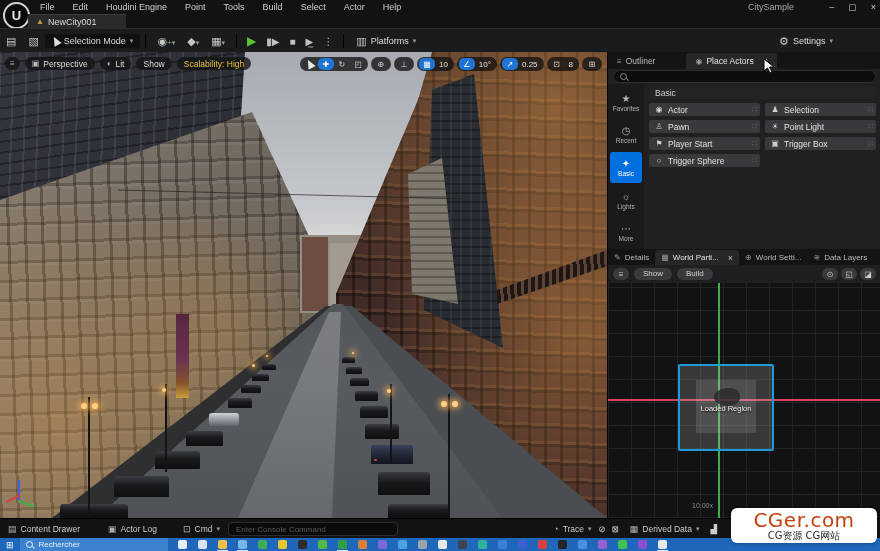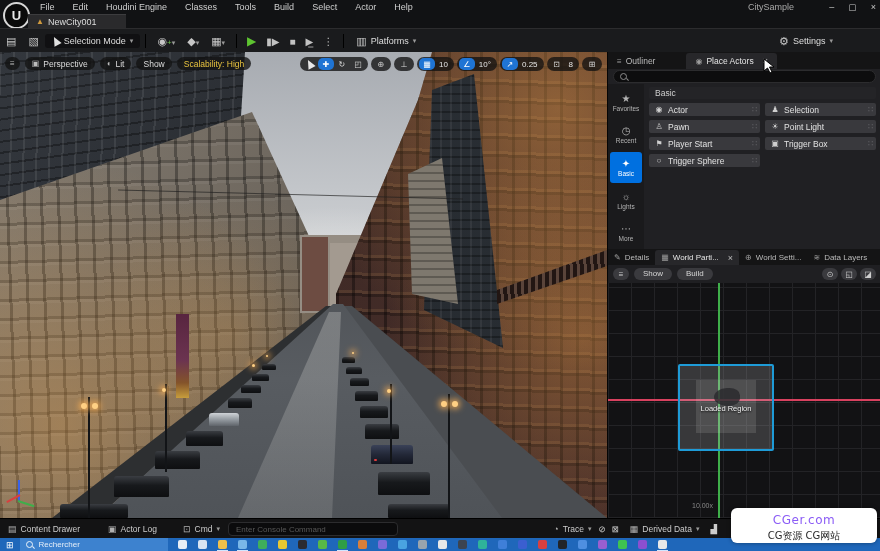--- a/index.html
+++ b/index.html
@@ -179,37 +179,37 @@
   .tk-search input{background:transparent;border:0;outline:0;color:#f0f6fc;font-size:8px;width:100%;
                    font-family:"Liberation Sans",sans-serif;}
   .tk-search input::placeholder{color:#e4eef8;}
   .tk-apps{display:flex;align-items:center;gap:11px;margin-left:10px;}
   .tk-app{width:9px;height:9px;border-radius:2px;position:relative;}
   .tk-app.active::after{content:"";position:absolute;left:-1px;right:-1px;bottom:-2px;height:1.5px;background:#cfe6ff;}
   
   .watermark{position:absolute;left:731px;top:508px;width:146px;height:35px;background:#fff;
              border-radius:6px;display:flex;flex-direction:column;align-items:center;justify-content:center;
              z-index:50;box-shadow:0 0 4px rgba(0,0,0,.4);}
-  .wm1{font-size:12px;color:#8b5cf6;letter-spacing:.5px;line-height:20px;font-family:"DejaVu Sans",sans-serif;text-align:right;}
+  .wm1{font-size:20px;color:#c2410c;letter-spacing:.5px;line-height:20px;font-family:"DejaVu Sans",sans-serif;text-align:right;}
   .wm2{font-size:10px;color:#2a2a2a;line-height:12px;font-family:"DejaVu Sans",sans-serif;}
   
   .cursor{position:absolute;left:763px;top:58px;z-index:60;}
 </style>
 </head>
 <body>
 
 <div class="screen">
 
   <div class="titlebar">
     <div class="ue-logo">U</div>
     <div class="menurow">
         <span class="menu-item">File</span>
         <span class="menu-item">Edit</span>
         <span class="menu-item">Houdini Engine</span>
-        <span class="menu-item">Classes</span>
+        <span class="menu-item">Point</span>
         <span class="menu-item">Tools</span>
         <span class="menu-item">Build</span>
         <span class="menu-item">Select</span>
         <span class="menu-item">Actor</span>
         <span class="menu-item">Help</span>
       </div>
     <div class="app-title">CitySample</div>
     <div class="winbtns">
       <span>–</span>
       <span>▢</span>

